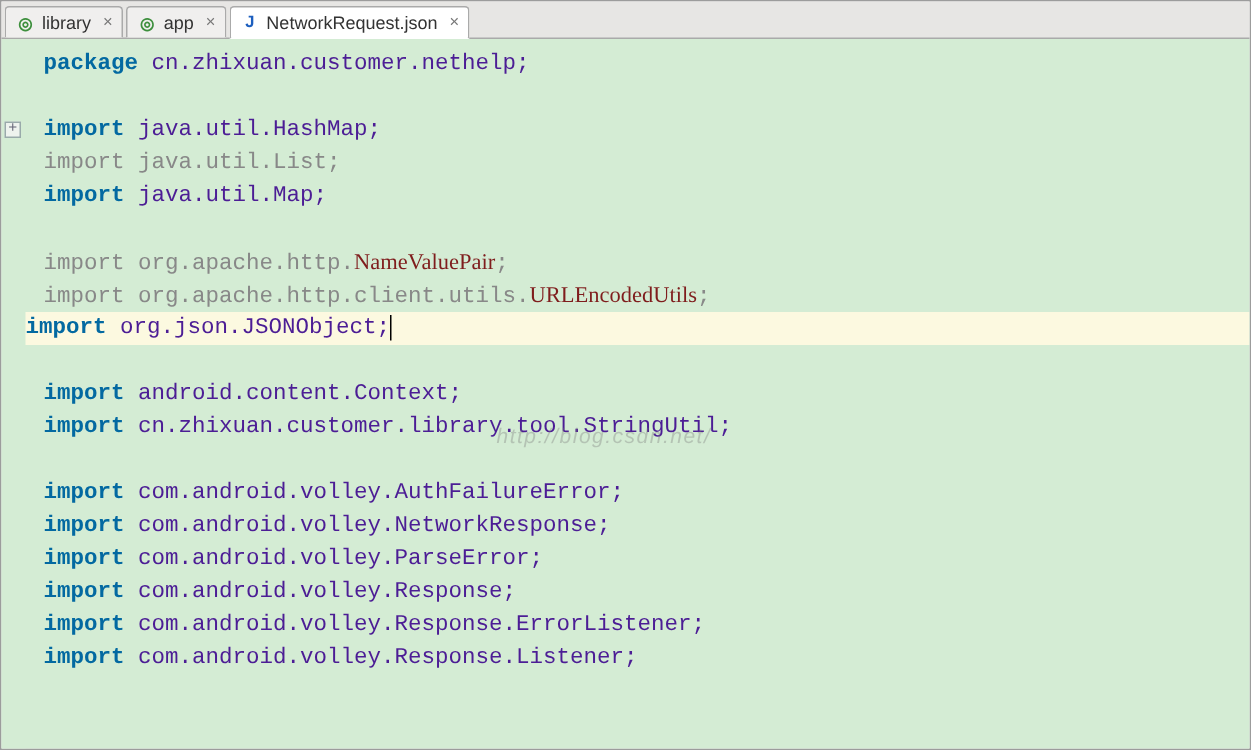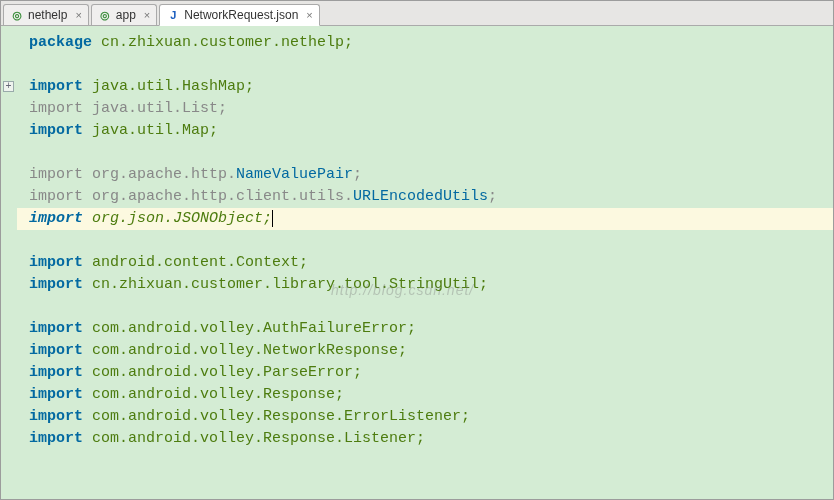--- a/index.html
+++ b/index.html
@@ -55,28 +55,26 @@
     position: absolute; left: 16px; right: 0; top: 0; bottom: 0;
     padding: 6px 0 0 12px;
     white-space: pre;
     color: #222;
     line-height: 22px;
   }
   .line { display: block; height: 22px; }
   .line.current {
     background: #fcf9e0;
     margin-left: -12px;
-    padding-left: 12px;
     margin-right: 0;
-    font-style: italic;
   }
   .kw  { color: #0369a1; font-weight: bold; }  
   .dim { color: #888888; }
-  .err { color: #0369a1; }
-  .txt { color: #4d7c0f; }
+  .err { color: #7f1d1d; font-family: Liberation Serif, serif; }
+  .txt { color: #4c1d95; }
   .caret { border-right: 1px solid #000; }
   .watermark {
     position: absolute;
     left: 330px;
     top: 256px;
     color: rgba(120,120,120,0.35);
     font-family: "Segoe UI", sans-serif;
     font-size: 14px;
     font-style: italic;
     letter-spacing: 1px;
@@ -94,21 +92,21 @@
     color: #667;
   }
 </style>
 </head>
 <body>
 
 <div class="frame">
   <div class="tabbar" id="tabbar">
       <div class="tab">
         <span class="j-icon green">◎</span>
-        <span>nethelp</span>
+        <span>library</span>
         <span class="close-x">×</span>
       </div>
       <div class="tab">
         <span class="j-icon green">◎</span>
         <span>app</span>
         <span class="close-x">×</span>
       </div>
       <div class="tab active">
         <span class="j-icon blue">J</span>
         <span>NetworkRequest.json</span>

